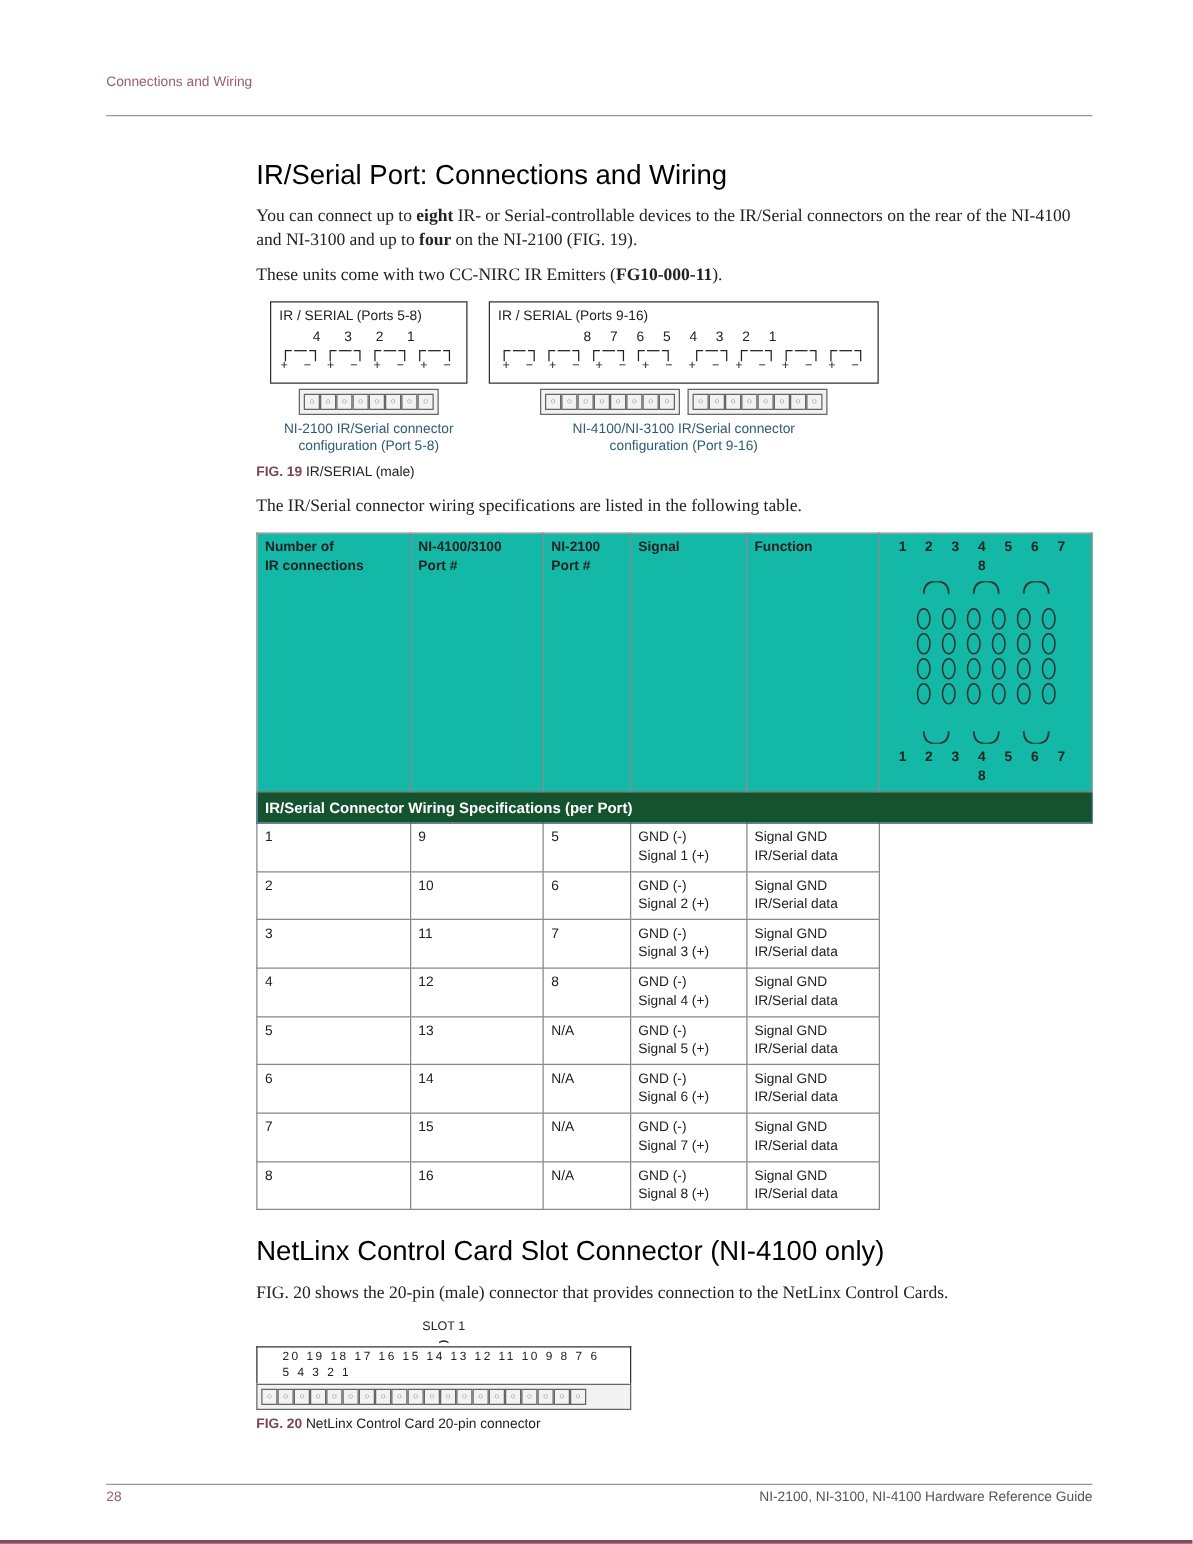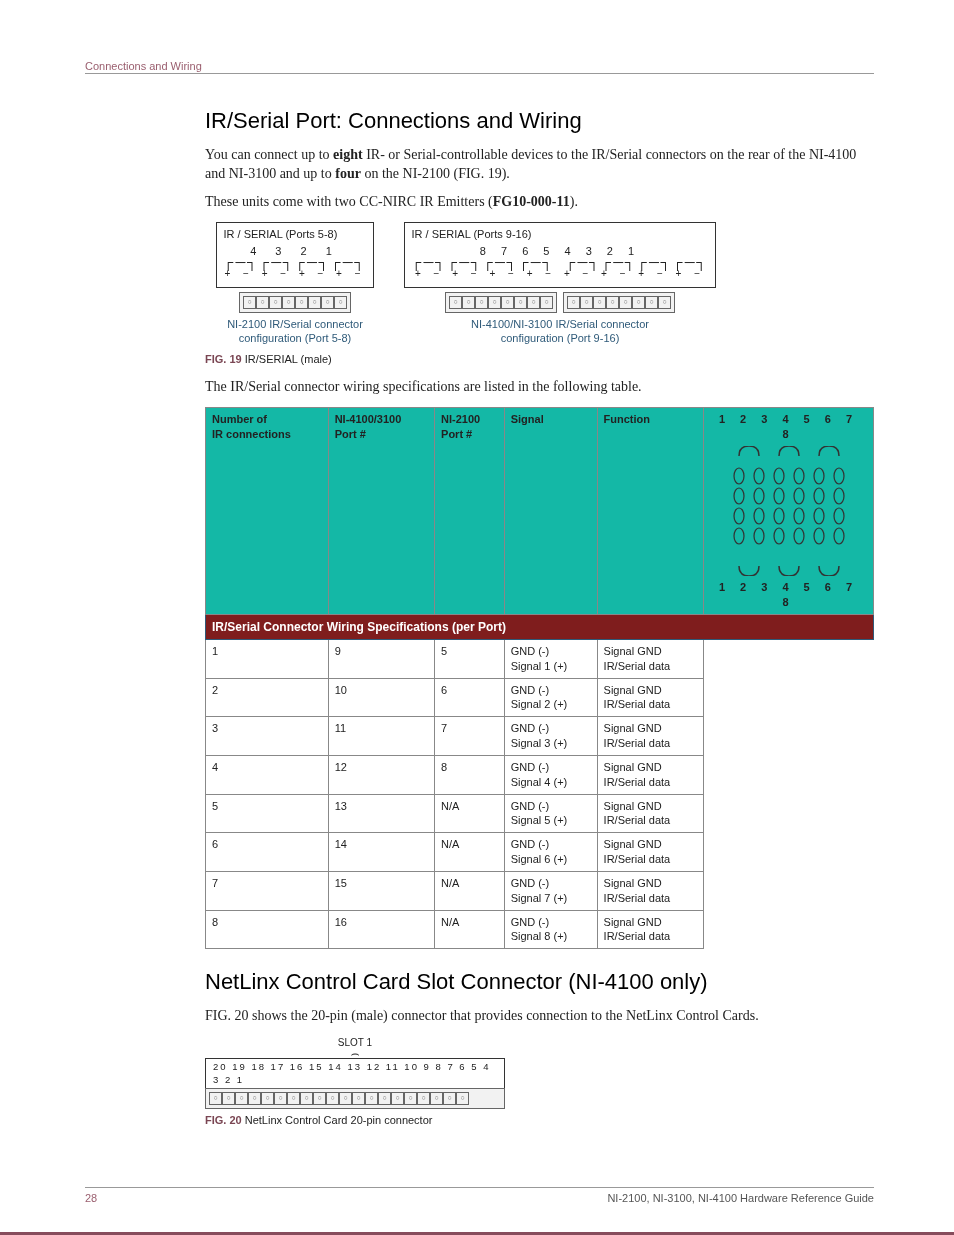--- a/index.html
+++ b/index.html
@@ -14,61 +14,61 @@
   }
   .page {
     padding: 60px 80px 40px 85px;
   }
   .breadcrumb {
     font-family: Arial, Helvetica, sans-serif;
     font-size: 11px;
     color: #9a5e6e;
     margin-bottom: 32px;
     border-bottom: 1px solid #999;
-    padding-bottom: 1px;
+    padding-bottom: 20px;
   }
   .content {
     margin-left: 120px;
     font-size: 14px;
     line-height: 1.35;
   }
   h1 {
     font-family: Arial, Helvetica, sans-serif;
     font-size: 22px;
     font-weight: normal;
     color: #000000;
     margin: 6px 0 10px;
   }
   .content p { margin: 6px 0 10px; }
   .bold { font-weight: bold; }
-  .fig-row { display: flex; gap: 25px; margin: 10px 0 6px; }
+  .fig-row { display: flex; gap: 12px; margin: 10px 0 6px; }
   .fig-col { display:flex; flex-direction:column; align-items:center; }
   .fig-title { font-family: Arial, Helvetica, sans-serif; font-size: 11px; margin-bottom: 2px; }
   .conn-2100, .conn-4100 { border:1px solid #333; display:flex; flex-direction:column; padding:4px 6px 6px; margin-bottom:4px;}
   .num-row, .plbl-row { font-family: Arial, Helvetica, sans-serif; font-size:11px; letter-spacing:8px; text-align:center;}
   .plbl-row { letter-spacing:5px; font-size:10px; }
   .brac { font-size:14px; letter-spacing:2px; text-align:center; line-height:0.6;}
   .term-block { border:1px solid #666; background:#f2f2f2; padding:3px; display:flex; gap:0; }
   .term-block span { width:13px; height:13px; border:1px solid #666; display:flex; align-items:center; justify-content:center; font-size:7px; color:#666; }
   .fig-link { font-family: Arial, Helvetica, sans-serif; font-size:11px; color:#2f5a79; text-align:center; margin-top:4px; line-height:1.3;}
   .fig-caption { font-family: Arial, Helvetica, sans-serif; font-size:11px; margin:4px 0 12px; }
   .fig-caption .fn { font-weight:bold; color:#7a4653; }
 
   .wiring-table { border-collapse: collapse; width: 100%; font-family: Arial, Helvetica, sans-serif; font-size: 12px; margin:6px 0 18px;}
   .wiring-table th, .wiring-table td { border:1px solid #888; padding:4px 6px; vertical-align:top; text-align:left;}
-  .wiring-table .title-row td { background:#7f1d1d; color:#fff; font-weight:bold; font-size:12px; border:1px solid #2f5a79; }
+  .wiring-table .title-row td { background:#14532d; color:#fff; font-weight:bold; font-size:12px; border:1px solid #2f5a79; }
   .wiring-table thead th { background:#14b8a6; font-weight:bold; font-size:11px; }
   .wiring-table tbody td { font-size:11px; }
   .diagram-cell { width:170px; vertical-align:middle !important; text-align:center !important; font-family:Arial; font-size:10px;}
   .diagram-cell .nums{letter-spacing:6px;}
   .diagram-cell svg{display:block; margin:4px auto;}
 
   .slot-fig { margin-top:10px; }
   .slot-label{font-family:Arial; font-size:10px; text-align:center; width:300px;}
-  .slot-nums{font-family:Arial; font-size:9.5px; letter-spacing:2px; border:1px solid #333; border-bottom:none; padding:2px 7px; width:300px;}
+  .slot-nums{font-family:Arial; font-size:9.5px; letter-spacing:2px; border:1px solid #333; border-bottom:none; padding:2px 20px; width:300px;}
   .slot-conn{border:1px solid #666; background:#f2f2f2; padding:3px; display:flex; width:300px;}
   .slot-conn span{width:13px; height:13px; border:1px solid #666; display:flex; align-items:center; justify-content:center; font-size:7px; color:#666;}
 
   .footer {
     position:absolute; bottom:28px; left:85px; right:80px;
     display:flex; justify-content:space-between;
     font-family: Arial, Helvetica, sans-serif; font-size:11px;
     border-top:1px solid #999; padding-top:4px;
   }
   .footer .pn{color:#9a5e6e;}

